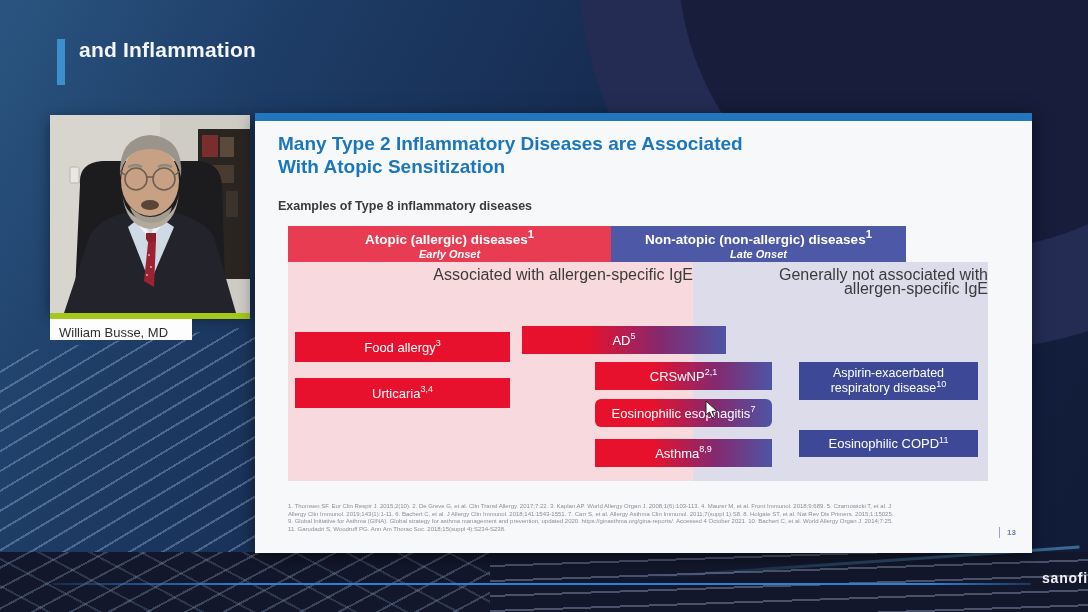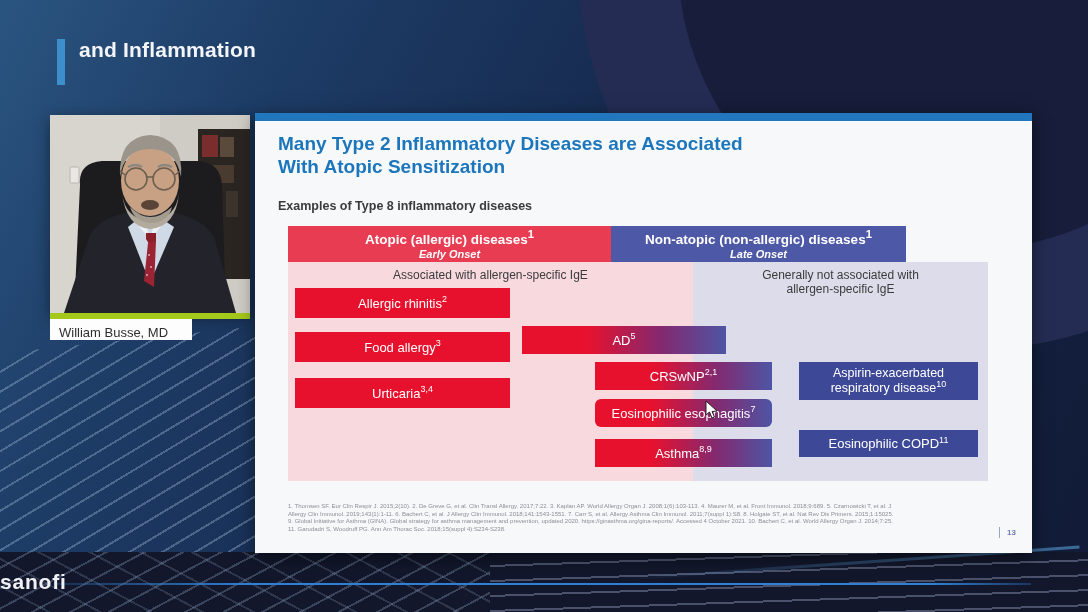--- a/index.html
+++ b/index.html
@@ -51,21 +51,21 @@
   .t2-table{position:absolute;left:33px;top:113px;width:700px;}
   .t2-head{display:flex;height:36px;}
   .t2-head-cell{display:flex;flex-direction:column;align-items:center;justify-content:center;color:#fff;}
   .t2-head-atopic{width:323px;background:#e73c52;}
   .t2-head-nonatopic{width:295px;background:#4d58a7;}
   .t2-head-title{font-size:13.5px;font-weight:bold;}
   .t2-head-sub{font-size:11px;font-weight:bold;font-style:italic;margin-top:1px;}
   .t2-body{position:relative;height:219px;}
   .t2-col-atopic{position:absolute;left:0;top:0;width:405px;height:100%;background:#f8d9de;}
   .t2-col-nonatopic{position:absolute;left:405px;top:0;width:295px;height:100%;background:#dcdceb;}
-  .t2-note{position:absolute;color:#3b3b3b;font-size:12px;text-align:center;line-height:14px;}
+  .t2-note{position:absolute;color:#3b3b3b;font-size:16px;text-align:right;line-height:14px;}
   .t2-note-left{left:0;top:6px;width:405px;}
   .t2-note-right{left:405px;top:6px;width:295px;}
   .dbox{position:absolute;display:flex;align-items:center;justify-content:center;
     color:#fff;font-size:13px;text-align:center;line-height:15px;}
   .dbox sup{font-size:9px;line-height:0;margin-top:-6px;}
   .red{background:#e8112d;}
   .grad{background:linear-gradient(90deg,#e8112d 0%,#e8112d 32%,#84296f 68%,#4d55a5 100%);}
   .dark{background:#3d4896;}
   .box-ar{left:7px;top:26px;width:215px;height:30px;}
   .box-fa{left:7px;top:70px;width:215px;height:30px;}
@@ -75,22 +75,22 @@
   .box-ee{left:307px;top:137px;width:177px;height:28px;border-radius:6px;}
   .box-as{left:307px;top:177px;width:177px;height:28px;}
   .box-aerd{left:511px;top:100px;width:179px;height:38px;font-size:12.5px;flex-direction:column;}
   .box-ec{left:511px;top:168px;width:179px;height:27px;}
 
   .refs{position:absolute;left:33px;top:390px;width:706px;color:#8a8f96;font-size:6px;line-height:7.5px;}
   .page-num{position:absolute;right:16px;top:414px;display:flex;align-items:center;color:#6f7fae;font-size:8px;font-weight:bold;}
   .page-num .bar{display:inline-block;width:1px;height:11px;background:#9aa4c4;margin-right:7px;}
 
   
-  .logo{position:absolute;left:0;top:570px;width:100%;text-align:left;z-index:10;
-    color:#f0f1f4;font-size:21px;font-weight:bold;letter-spacing:0.8px;}
+  .logo{position:absolute;left:0;top:570px;width:100%;text-align:right;z-index:10;
+    color:#f0f1f4;font-size:14px;font-weight:bold;letter-spacing:0.8px;}
 
   
   .cursor{position:absolute;left:705px;top:400px;z-index:50;}
 </style>
 </head>
 <body>
 
 <div class="bg-circle1"></div>
 <div class="bg-circle2"></div>
 <div class="bg-waves-left"></div>
@@ -173,23 +173,20 @@
     </div>
     <div class="t2-body">
       <div class="t2-col-atopic"></div>
       <div class="t2-col-nonatopic"></div>
       <div class="t2-note t2-note-left">Associated with allergen-specific IgE</div>
       <div class="t2-note t2-note-right">
         <div>Generally not associated with</div>
         <div>allergen-specific IgE</div>
       </div>
 
-      <div class="dbox red box-ar">
-        <span><span>Allergic rhinitis</span><sup>2</sup></span>
-      </div>
       <div class="dbox red box-fa">
         <span><span>Food allergy</span><sup>3</sup></span>
       </div>
       <div class="dbox red box-ur">
         <span><span>Urticaria</span><sup>3,4</sup></span>
       </div>
 
       <div class="dbox grad box-ad">
         <span><span>AD</span><sup>5</sup></span>
       </div>

